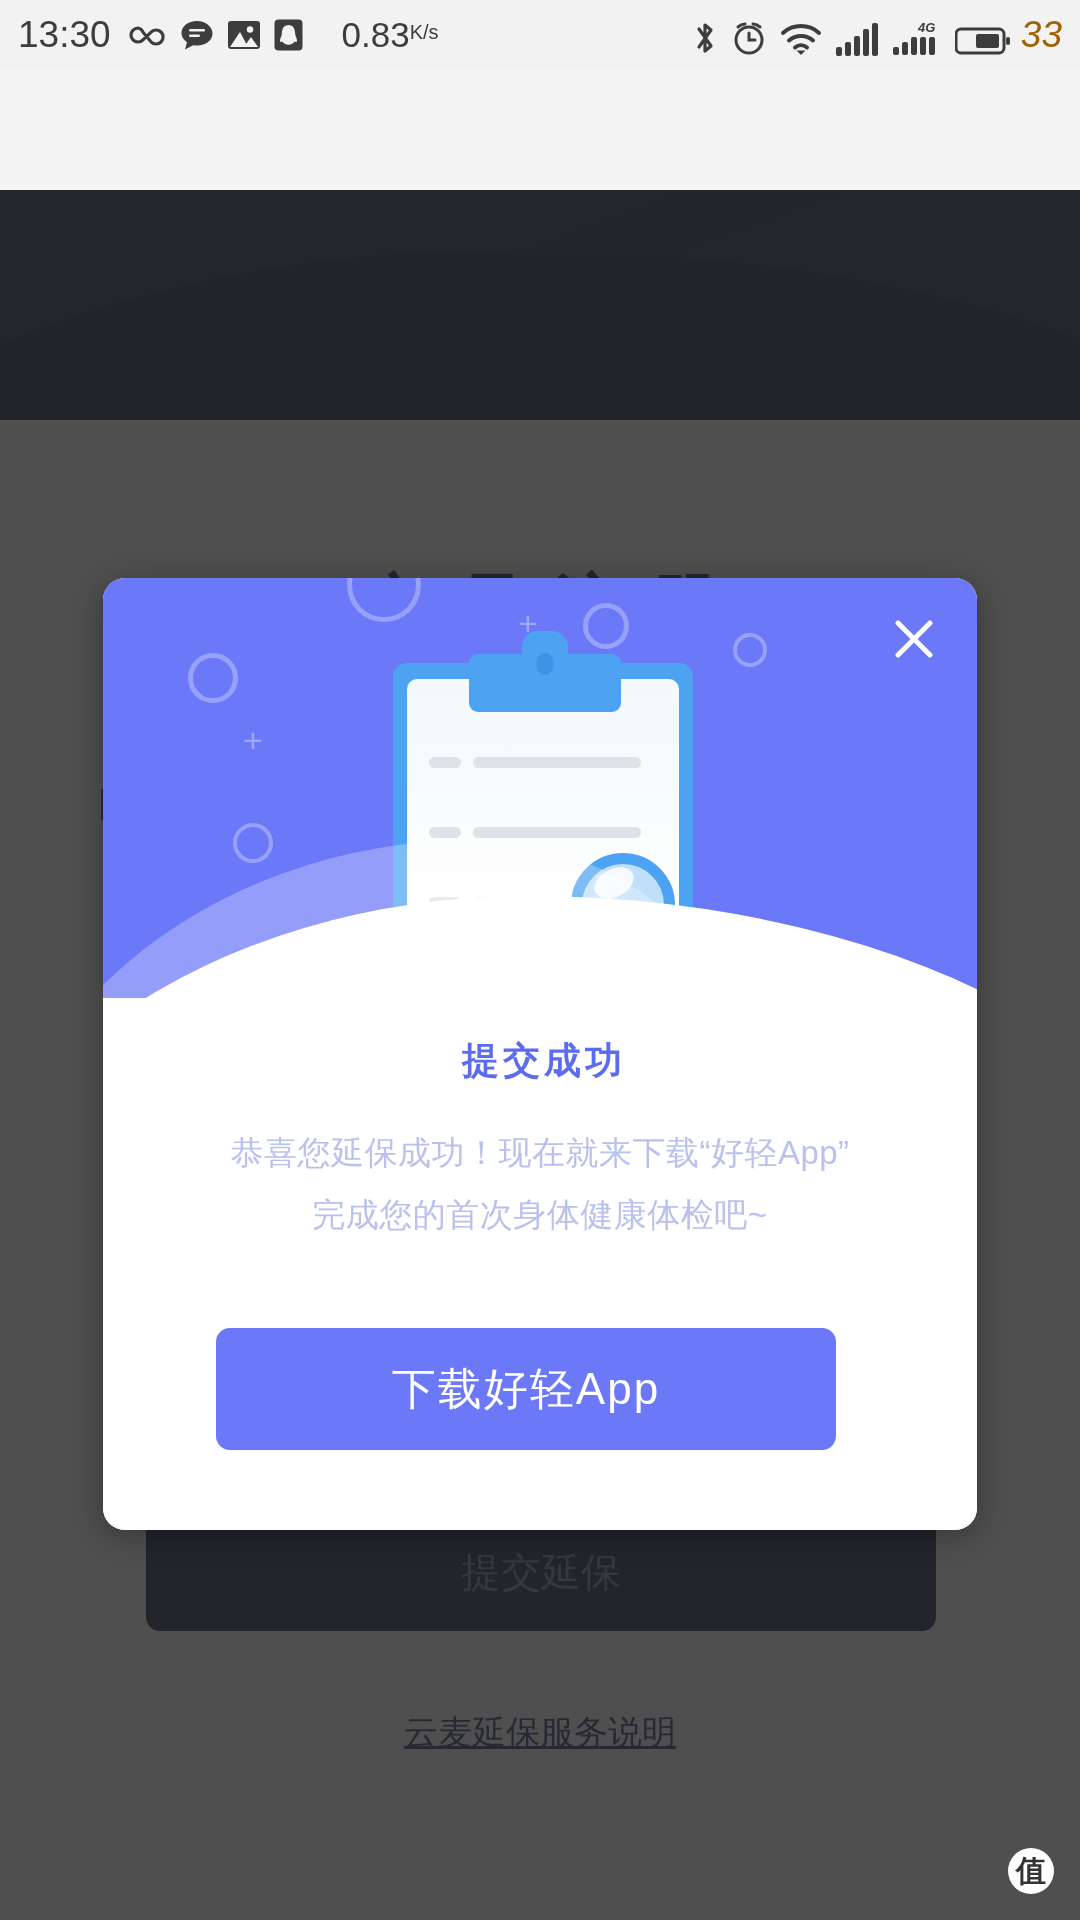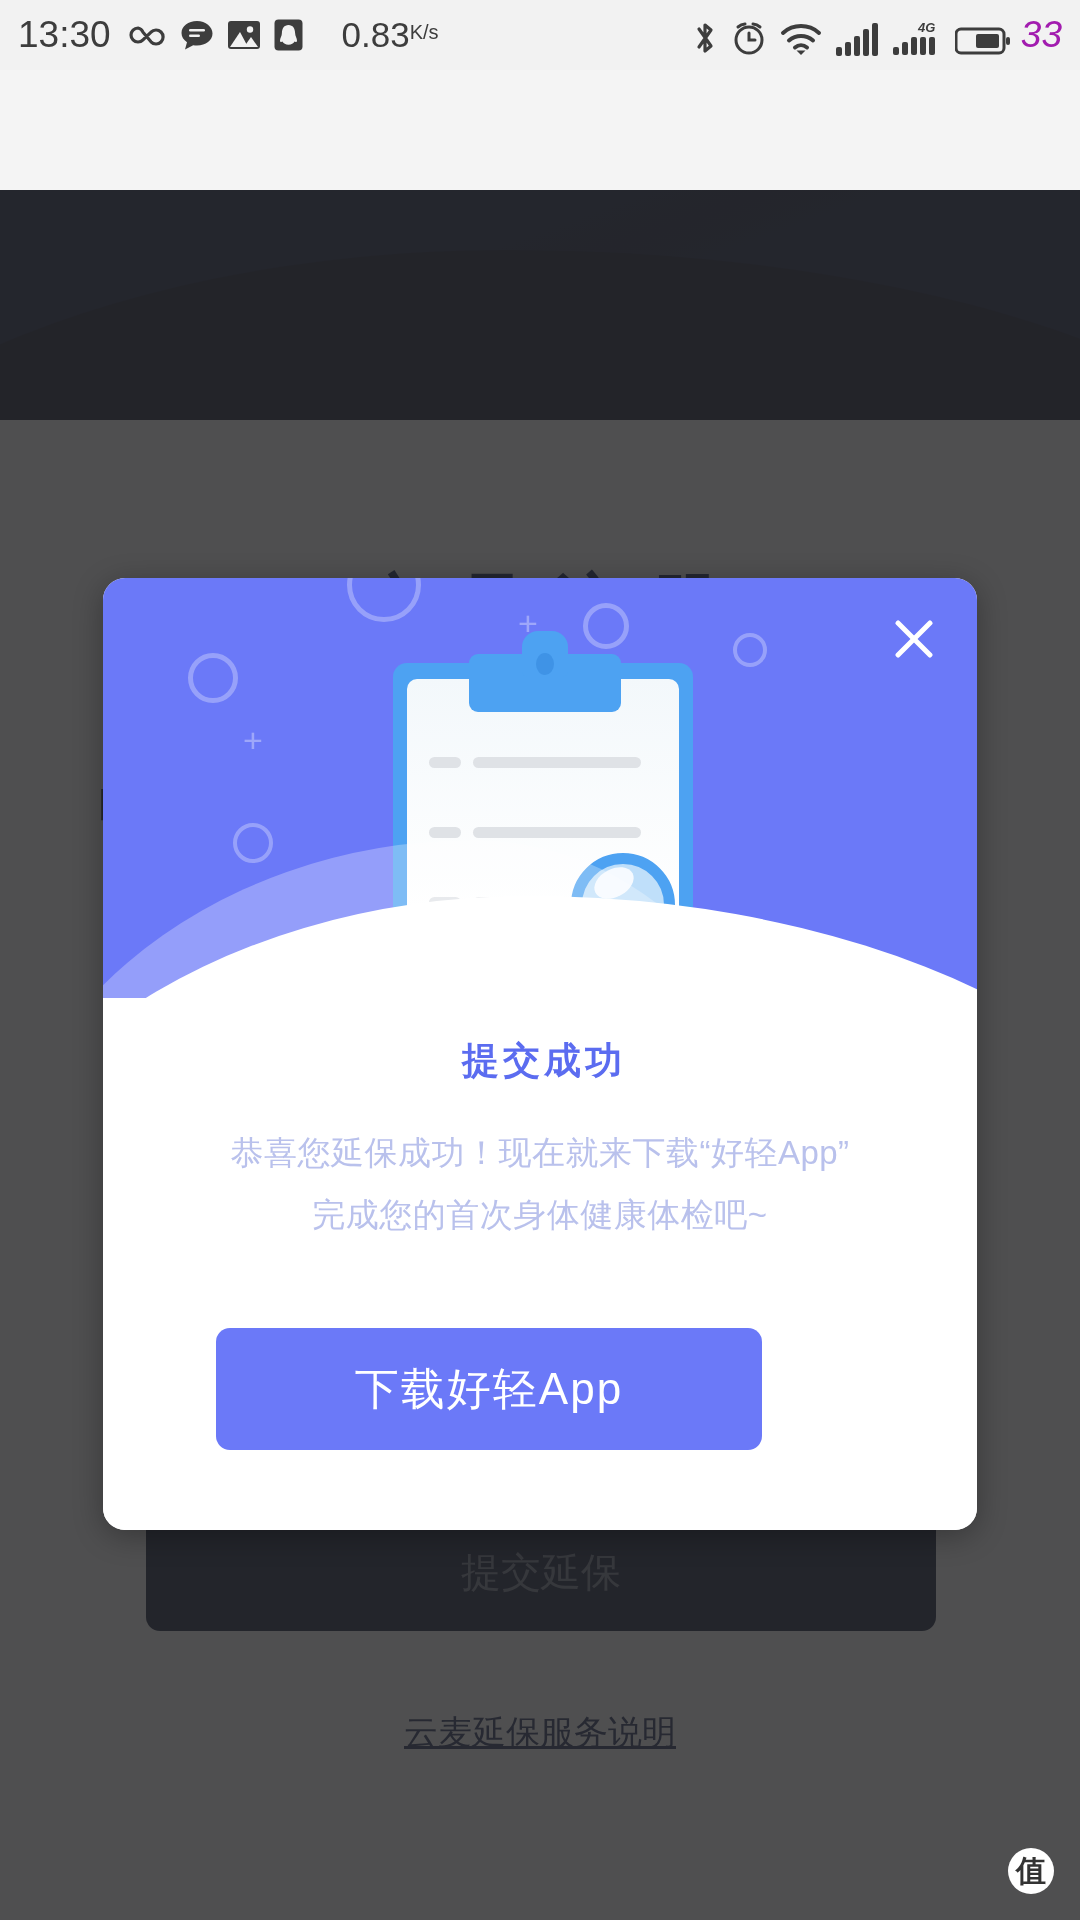--- a/index.html
+++ b/index.html
@@ -49,21 +49,21 @@
     color: #3d3d3d;
     margin-right: 4px;
     white-space: nowrap;
   }
   #net-speed .unit {
     font-size: 20px;
     vertical-align: 8px;
   }
   #battery-pct {
     font-size: 37px;
-    color: #a21caf;
+    color: #a16207;
     margin-left: 10px;
   }
   .status-right {
     margin-left: auto;
     display: flex;
     align-items: flex-end;
     font-style: italic;
   }
 
   
@@ -390,21 +390,21 @@
     font-size: 33px;
     color: #b9c1ec;
     line-height: 62px;
     letter-spacing: .5px;
   }
   #modal-sub-1 { margin-top: 36px; }
   #download-app-btn {
     position: absolute;
     left: 113px;
     top: 330px;
-    width: 546px;
+    width: 620px;
     height: 122px;
     border-radius: 14px;
     background: #6b79f8;
     color: #fff;
     font-size: 44px;
     border: none;
     cursor: pointer;
     font-family: inherit;
     letter-spacing: 2px;
   }

